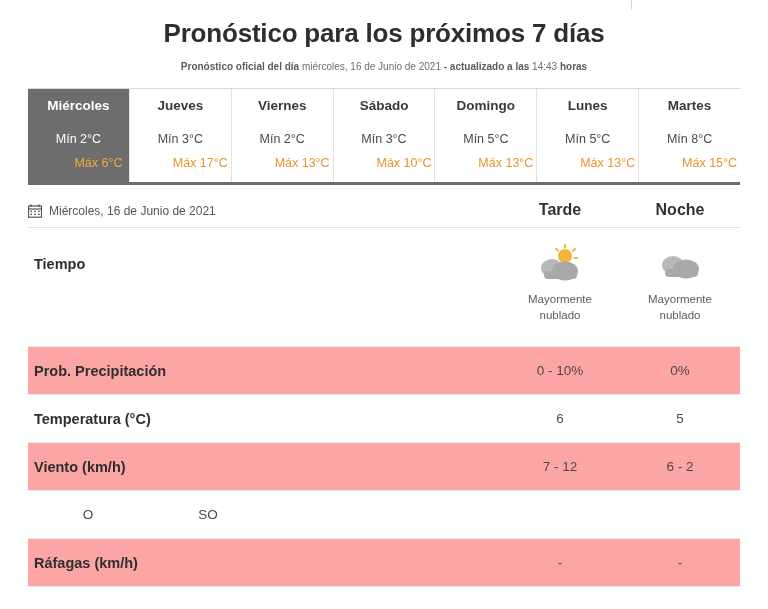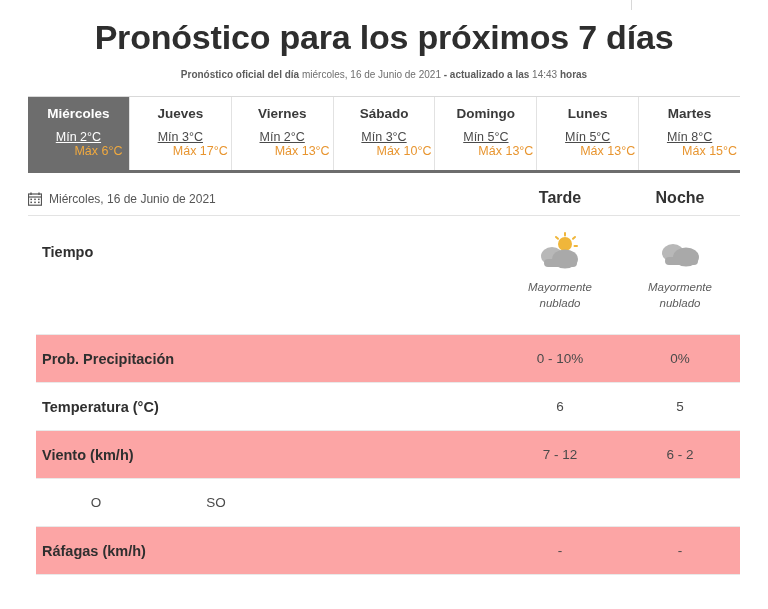--- a/index.html
+++ b/index.html
@@ -21,21 +21,21 @@
   .right-rule {
     position: absolute;
     top: 0;
     left: 631px;
     width: 1px;
     height: 10px;
     background: #d8d8d8;
   }
   .title {
     text-align: center;
-    font-size: 34px;
+    font-size: 26px;
     font-weight: bold;
     color: #2e2e2e;
     padding-top: 18px;
     letter-spacing: -0.2px;
   }
   .subtitle {
     text-align: center;
     font-size: 10px;
     color: #6e6e6e;
     margin-top: 12px;
@@ -58,28 +58,27 @@
     position: relative;
   }
   .day:last-child { border-right: none; }
   .day.active {
     background: #6d6d6d;
   }
   .day-name {
     font-size: 13.5px;
     font-weight: bold;
     color: #3a3a3a;
-    margin-bottom: 9px;
+    margin-bottom: 19px;
   }
   .day.active .day-name { color: #ffffff; }
   .day-min {
     font-size: 12.5px;
     color: #4a4a4a;
-    margin-bottom: 0;
-    text-decoration: underline;
+    margin-bottom: 10px;
   }
   .day.active .day-min { color: #ffffff; }
   .day-max {
     font-size: 12.5px;
     color: #e8952f;
     padding-left: 40px;
   }
   .day.active .day-max { color: #f0a93f; }
 
   .daterow {
@@ -109,21 +108,20 @@
     font-weight: bold;
   }
 
   .table {
     margin: 0 28px;
   }
   .row {
     display: flex;
     align-items: center;
     border-bottom: 1px solid #e9e9e9;
-    margin-left: 8px;
   }
   .row.shaded { background: #fca5a5; }
   .row .label {
     flex: 1 1 auto;
     font-size: 14.5px;
     font-weight: bold;
     color: #2f2f2f;
     padding-left: 6px;
   }
   .row .cell {
@@ -138,21 +136,20 @@
   }
   .row.weather .label { padding-top: 28px; }
   .row.weather .cell {
     padding-top: 14px;
   }
   .cond-text {
     font-size: 11.5px;
     color: #5c5c5c;
     line-height: 1.35;
     margin-top: 6px;
-    font-style: italic;
   }
   .icon-box { height: 44px; display: flex; align-items: center; justify-content: center; }
   .row.data { height: 47px; }
 </style>
 </head>
 <body>
 
 <div class="page">
 
   <div class="right-rule"></div>

